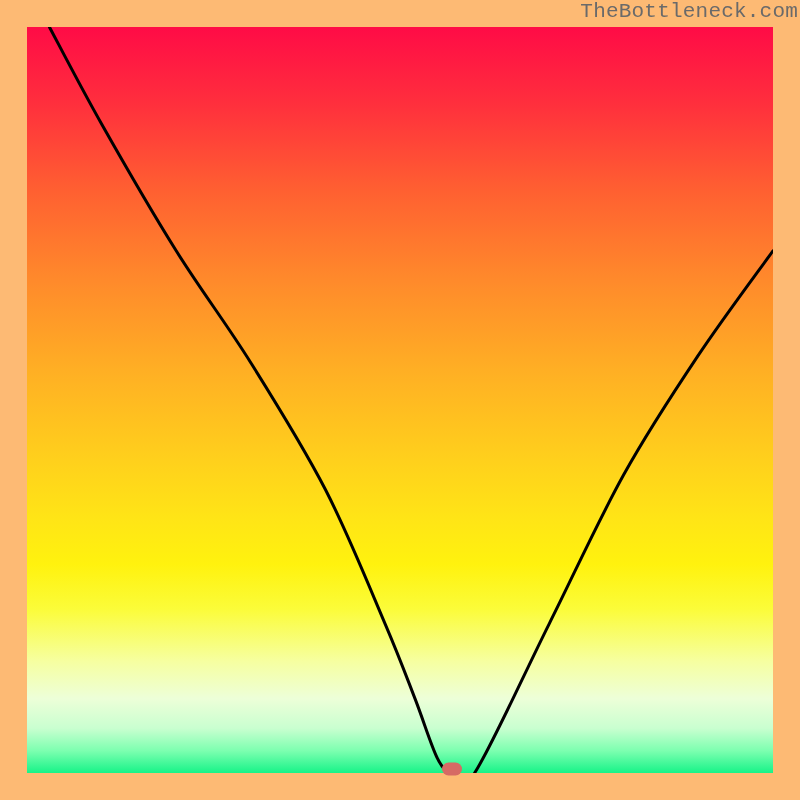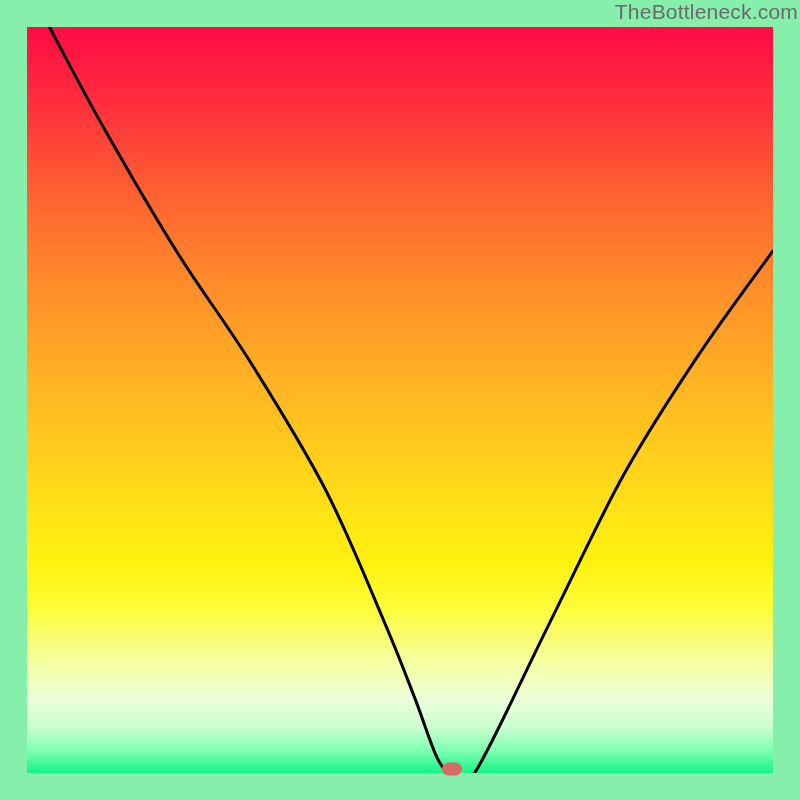--- a/index.html
+++ b/index.html
@@ -8,21 +8,22 @@
     width: 800px;
     height: 800px;
     background: #000;
     overflow: hidden;
     font-family: Arial, Helvetica, sans-serif;
   }
   .frame {
     position: relative;
     width: 800px;
     height: 800px;
-    background: #86efac;
+    background: #fdba74;
+    font-family: Liberation Mono, monospace;
   }
   .plot-area {
     position: absolute;
     left: 27px;
     top: 27px;
     width: 746px;
     height: 746px;
     
     background: linear-gradient(
       to bottom,

